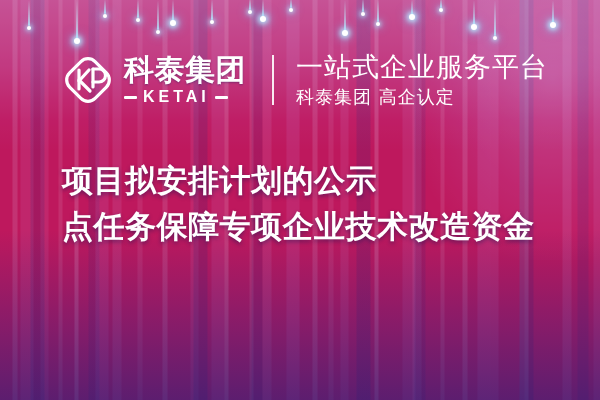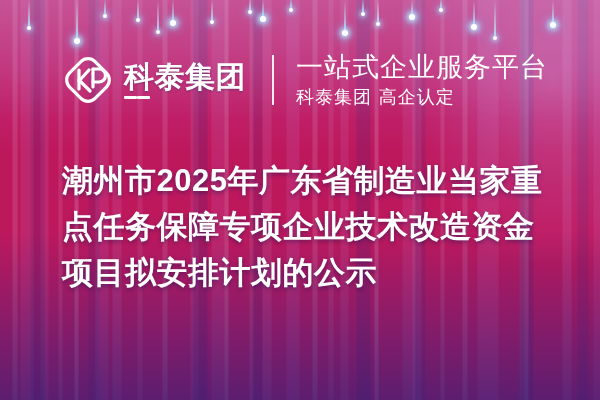--- a/index.html
+++ b/index.html
@@ -323,33 +323,33 @@
         </g>
         <g fill="none" stroke="#ffffff" stroke-width="3.2" stroke-linecap="round" stroke-linejoin="round">
           <path d="M31 15 L31 33"></path>
           <path d="M31 15 L37 15 A6.5 6.5 0 0 1 37 28 L31 28"></path>
         </g>
       </svg>
       <div class="logo-words">
         <div class="brand-cn">科泰集团</div>
         <div class="brand-en">
           <span class="dash"></span>
+          <span class="word">KETAI</span>
           <span class="dash"></span>
         </div>
       </div>
     </div>
 
     <div class="divider"></div>
 
     <div class="tagline">
       <div class="tagline-main">一站式企业服务平台</div>
       <div class="tagline-sub">科泰集团 高企认定</div>
     </div>
 
   </div>
 
   <div class="title">
-    <div class="title-line">潮州市2025年广东省制造业当家重</div>
+    <div class="title-line">项目拟安排计划的公示</div>
     <div class="title-line">点任务保障专项企业技术改造资金</div>
-    <div class="title-line">项目拟安排计划的公示</div>
   </div>
 
 </div>
 
 </body></html>

